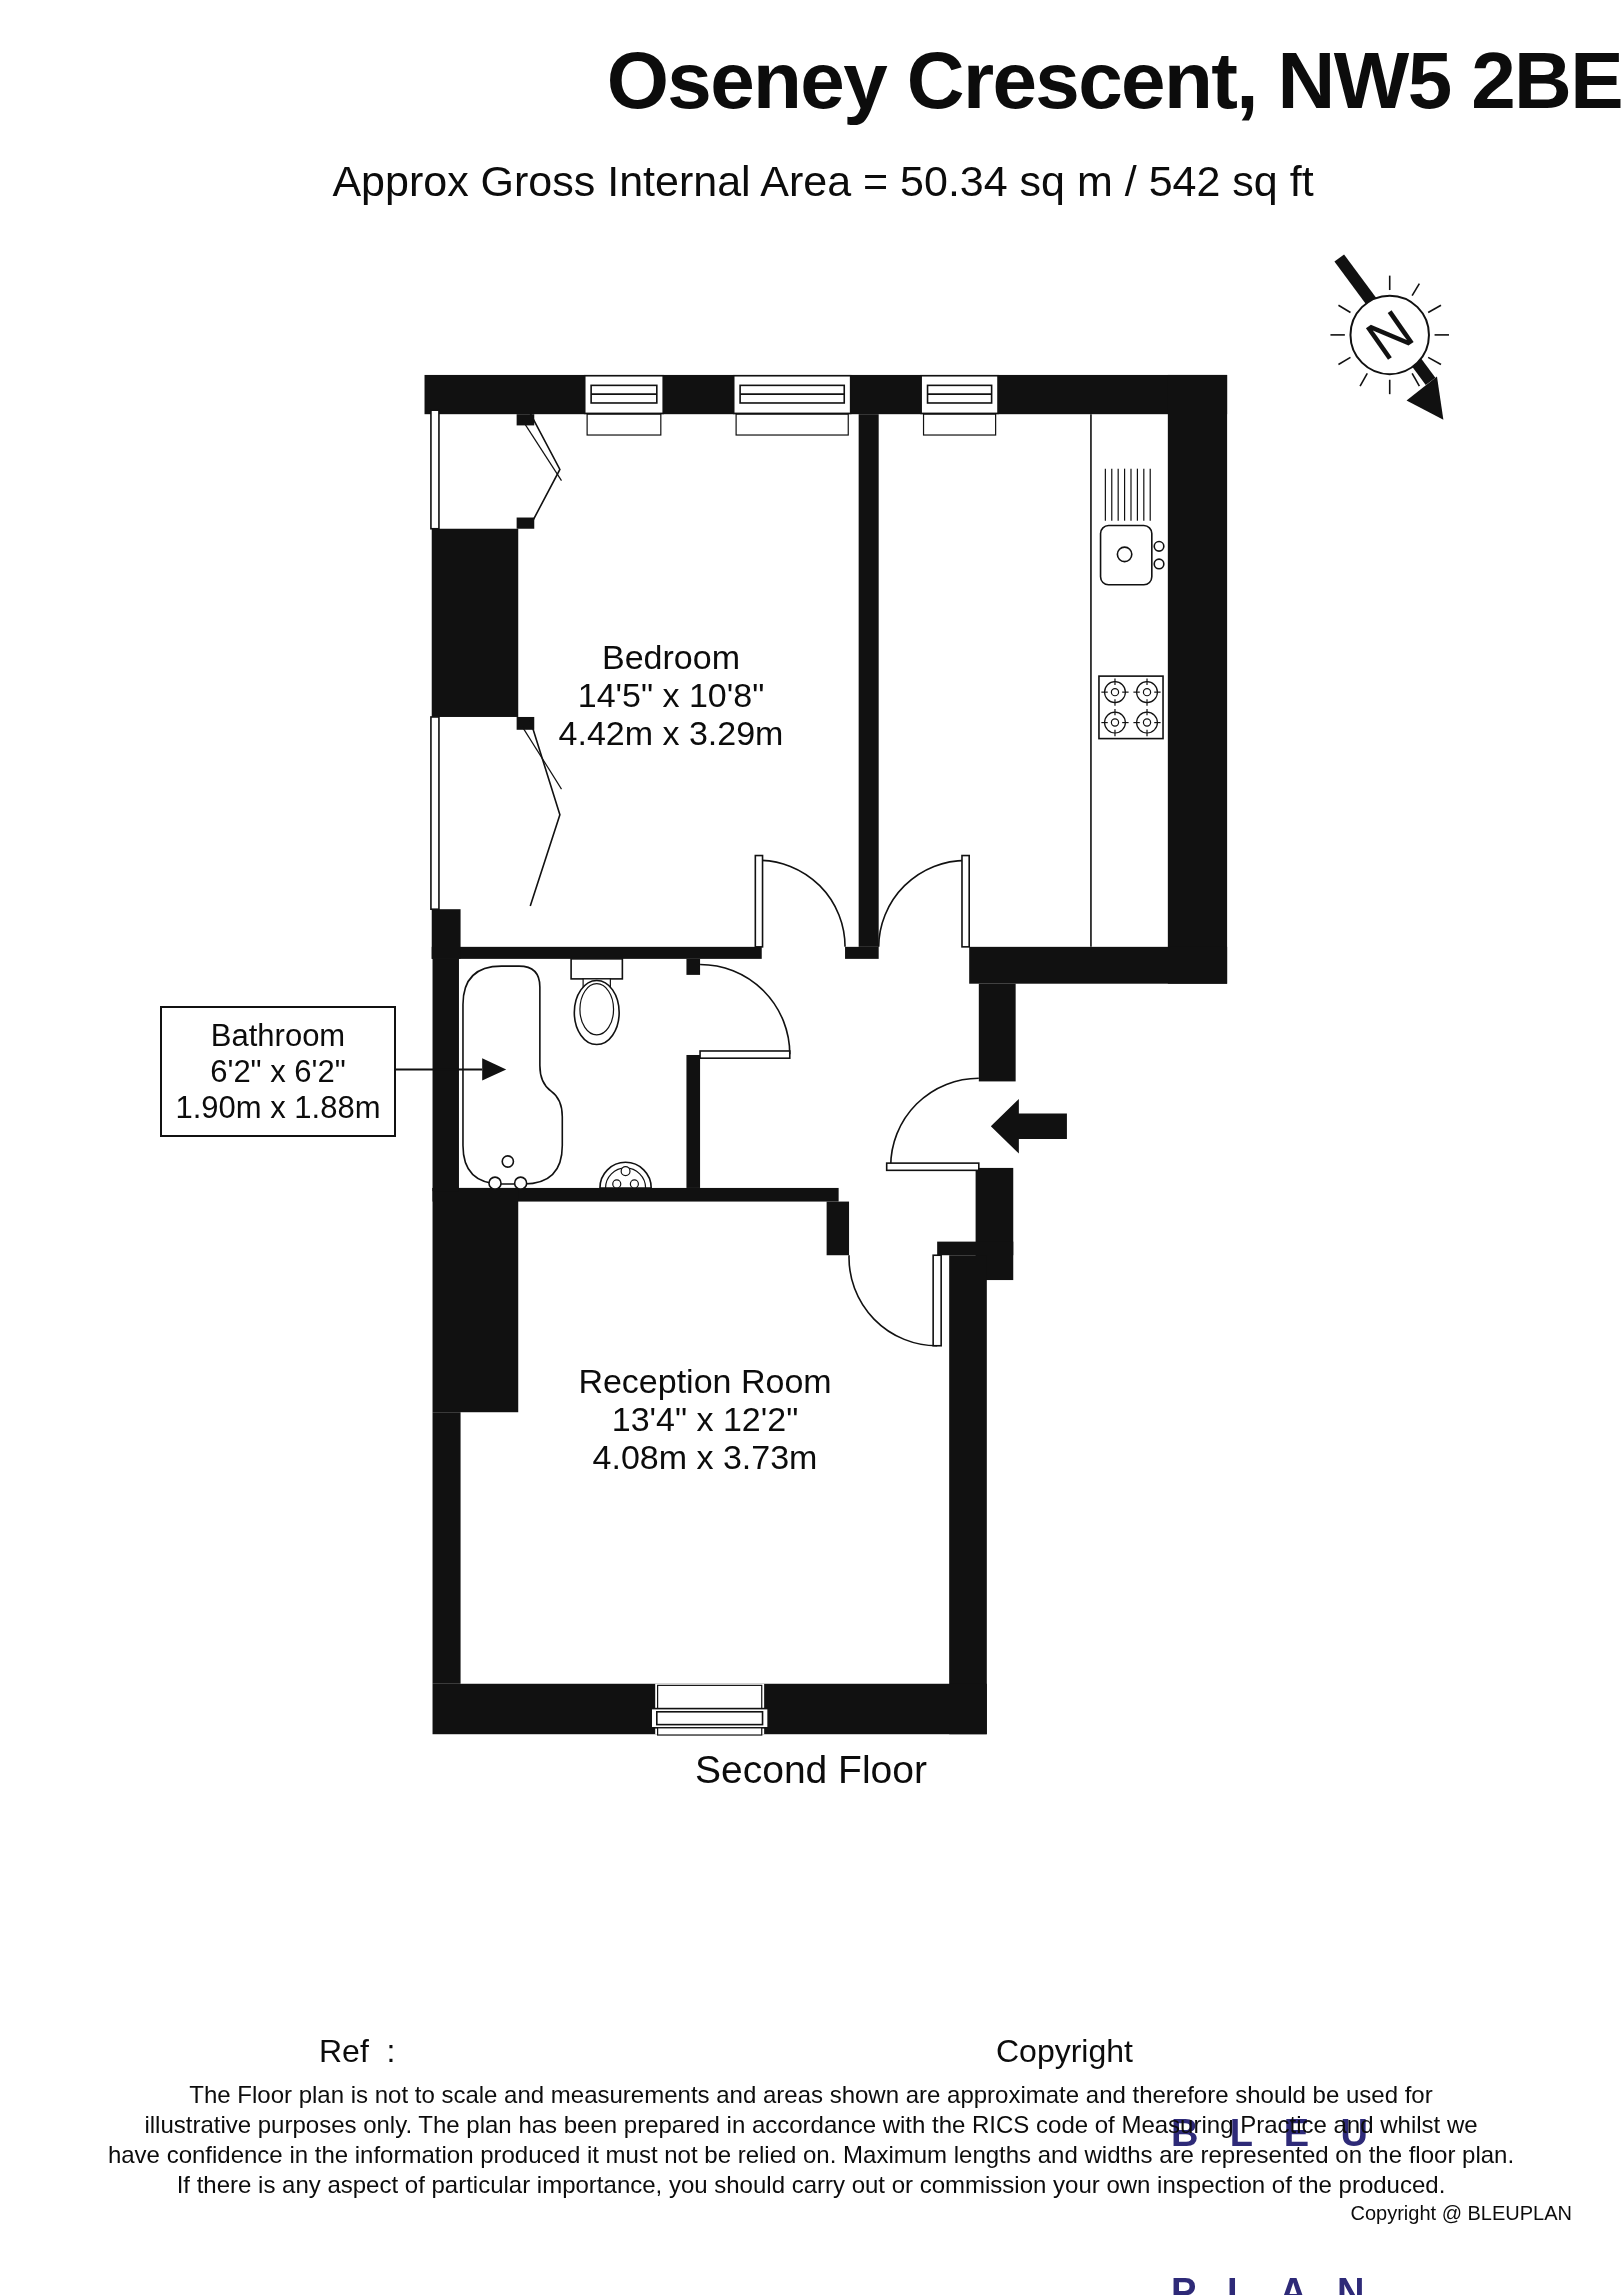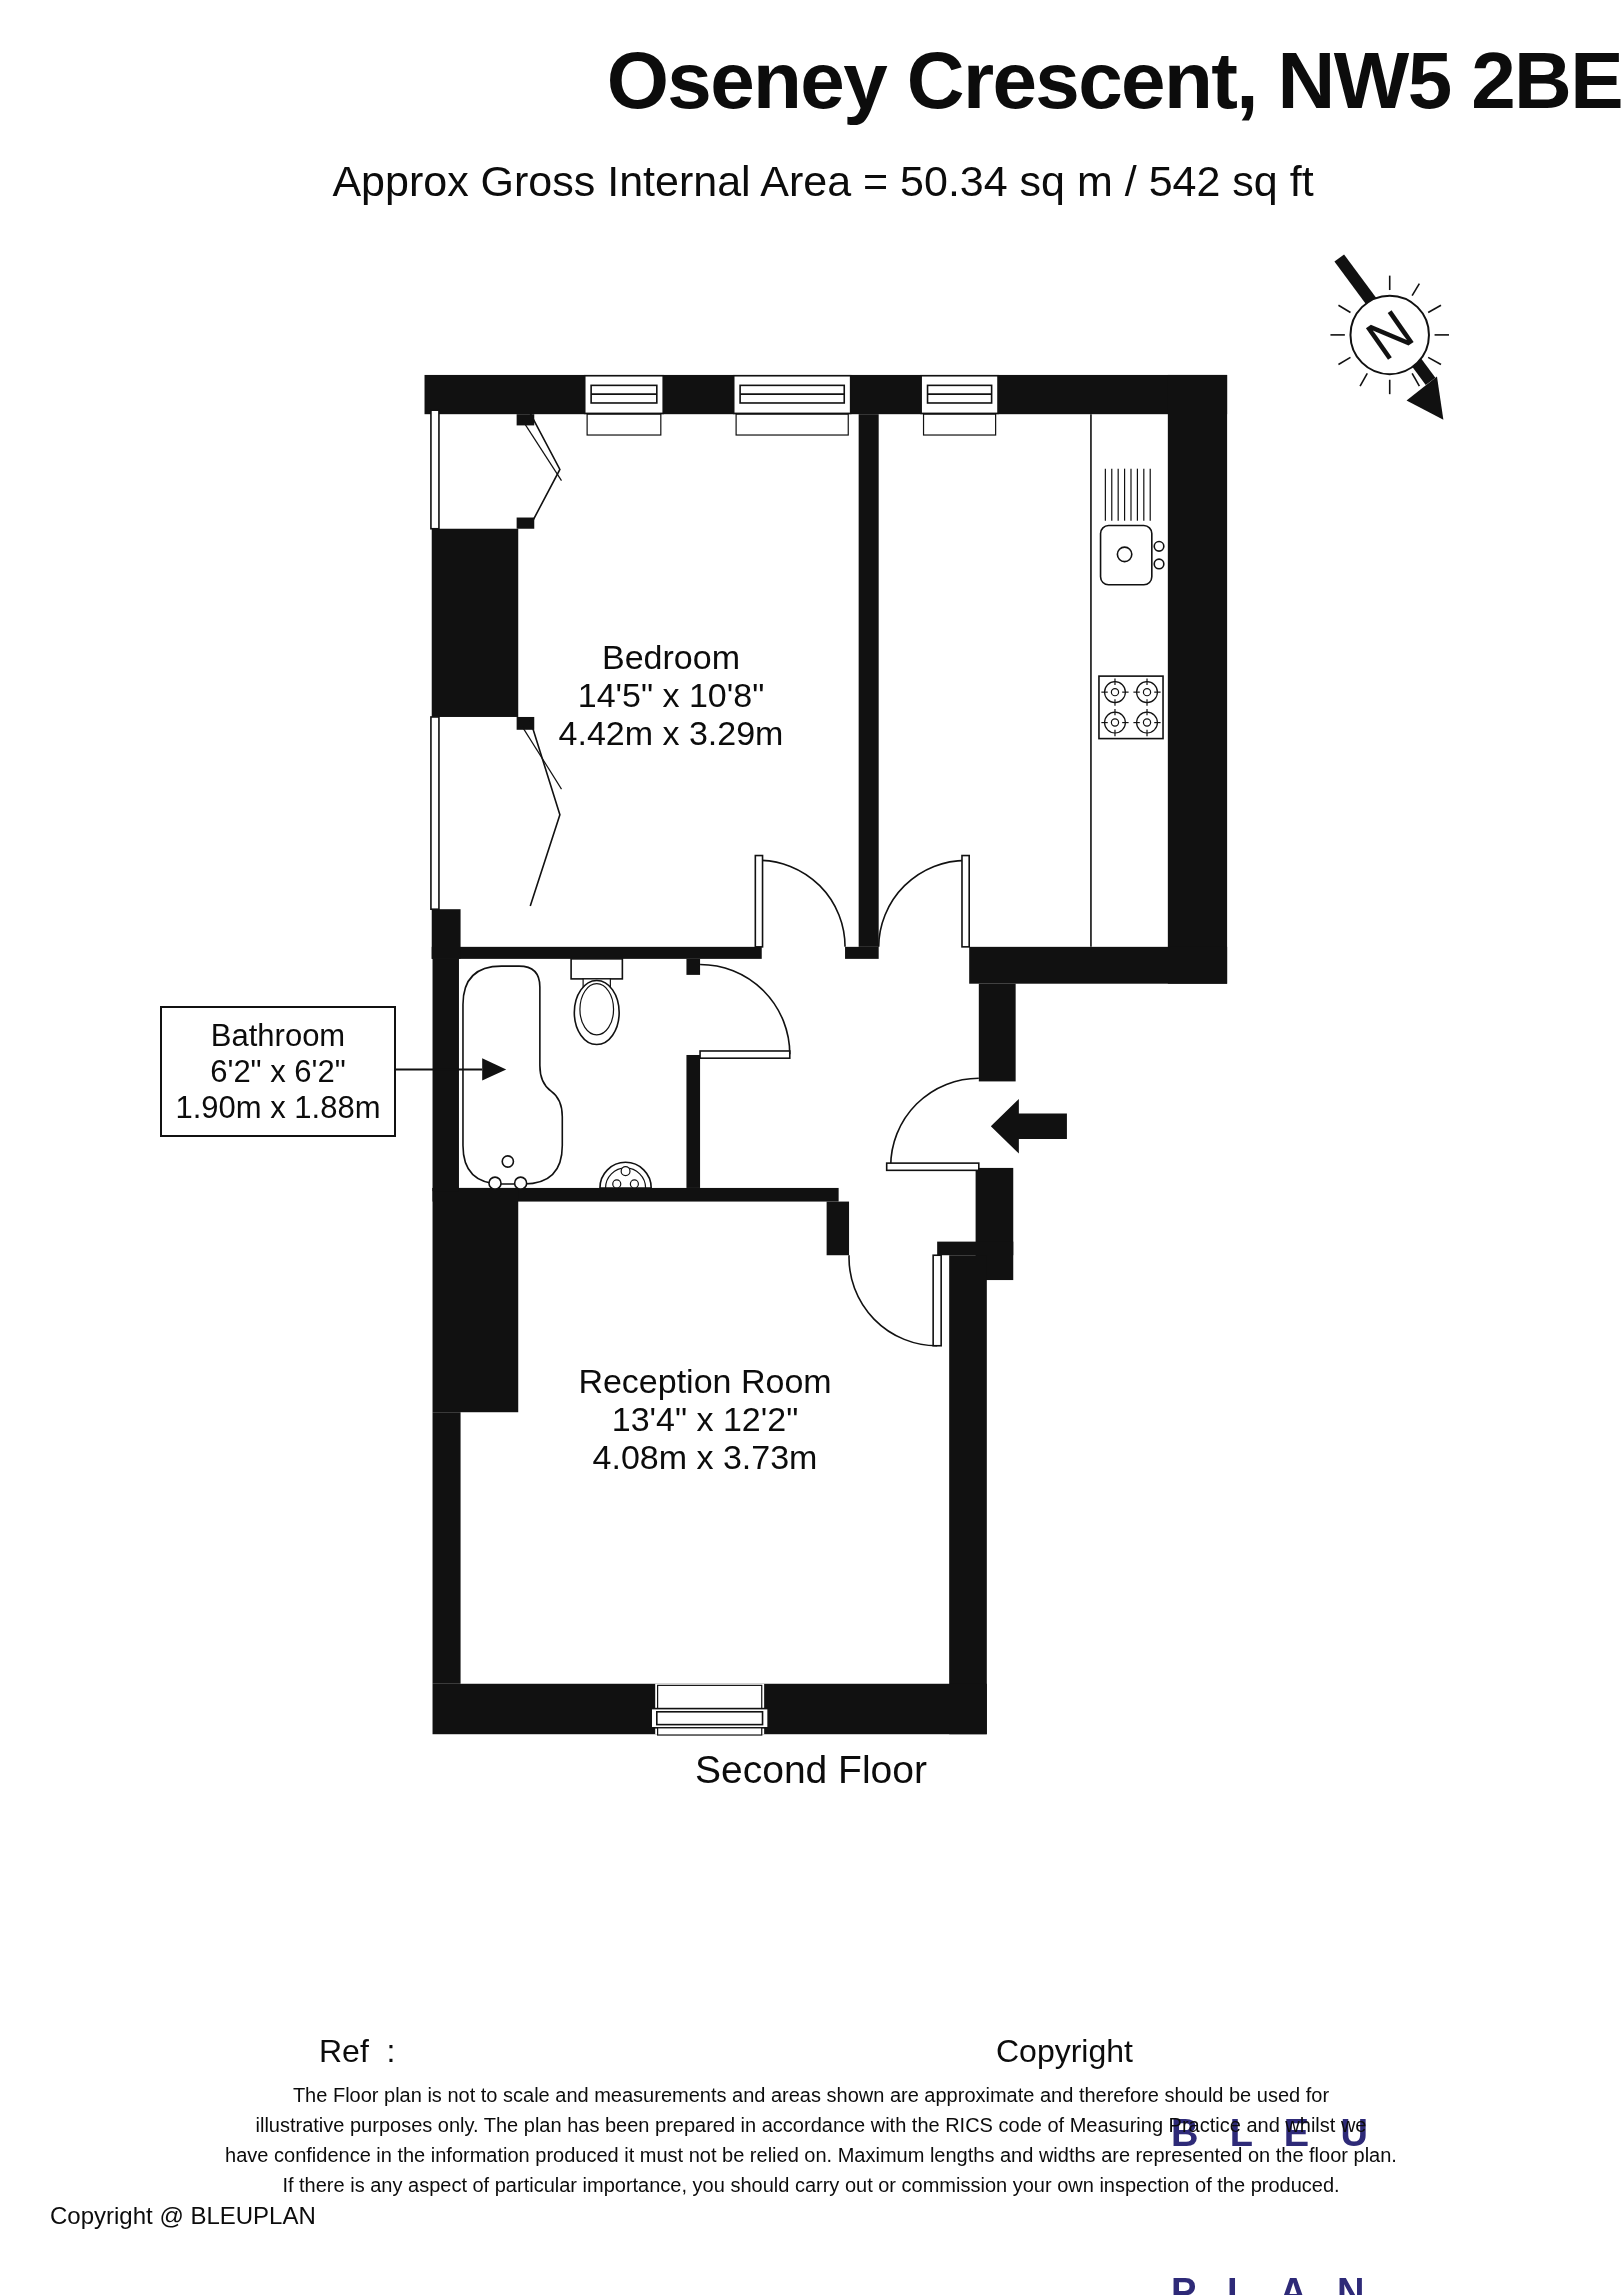--- a/index.html
+++ b/index.html
@@ -10,22 +10,22 @@
   .title{top:35px;font-size:80px;font-weight:700;letter-spacing:-1.6px;color:#0c0c0c;text-align:right;}
   .subtitle{top:157px;font-size:43px;font-weight:400;color:#0c0c0c;padding-left:24px;}
   .room-label{transform:translateX(-50%);text-align:center;font-size:34px;line-height:38px;color:#0c0c0c;white-space:nowrap;}
   .bath-box{left:160px;top:1006px;width:232px;height:127px;border:2.4px solid #111;background:#fff;
             display:flex;flex-direction:column;justify-content:center;text-align:center;
             font-size:31px;line-height:36px;color:#0c0c0c;}
   .floor-label{top:1748px;font-size:39px;color:#0c0c0c;}
   .footer-text{font-size:32px;color:#0c0c0c;white-space:pre;}
   .logo{left:1171px;top:2001px;width:208px;text-align:left;font-size:38px;font-weight:700;
         letter-spacing:10.4px;line-height:53px;color:#2e2a78;white-space:pre;}
-  .disclaimer{left:50px;width:1522px;top:2080px;text-align:center;font-size:20px;line-height:30px;color:#0c0c0c;}
-  .copyline{left:50px;width:1522px;top:2202px;text-align:left;font-size:24px;color:#0c0c0c;}
+  .disclaimer{left:50px;width:1522px;top:2080px;text-align:center;font-size:24px;line-height:30px;color:#0c0c0c;}
+  .copyline{left:50px;width:1522px;top:2202px;text-align:right;font-size:20px;color:#0c0c0c;}
   svg{position:absolute;left:0;top:0;}
 </style>
 </head>
 <body>
 
 <div class="page">
 
   <div class="abs center-row title">Oseney Crescent, NW5 2BE</div>
   <div class="abs center-row subtitle">Approx Gross Internal Area = 50.34 sq m / 542 sq ft</div>
 

